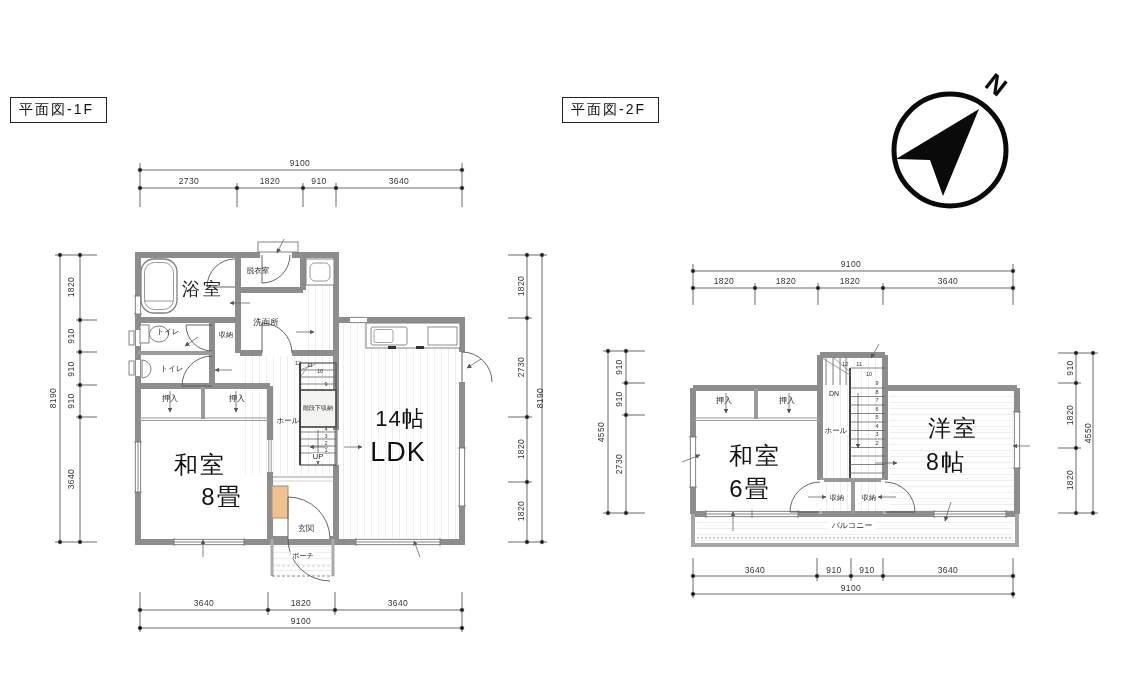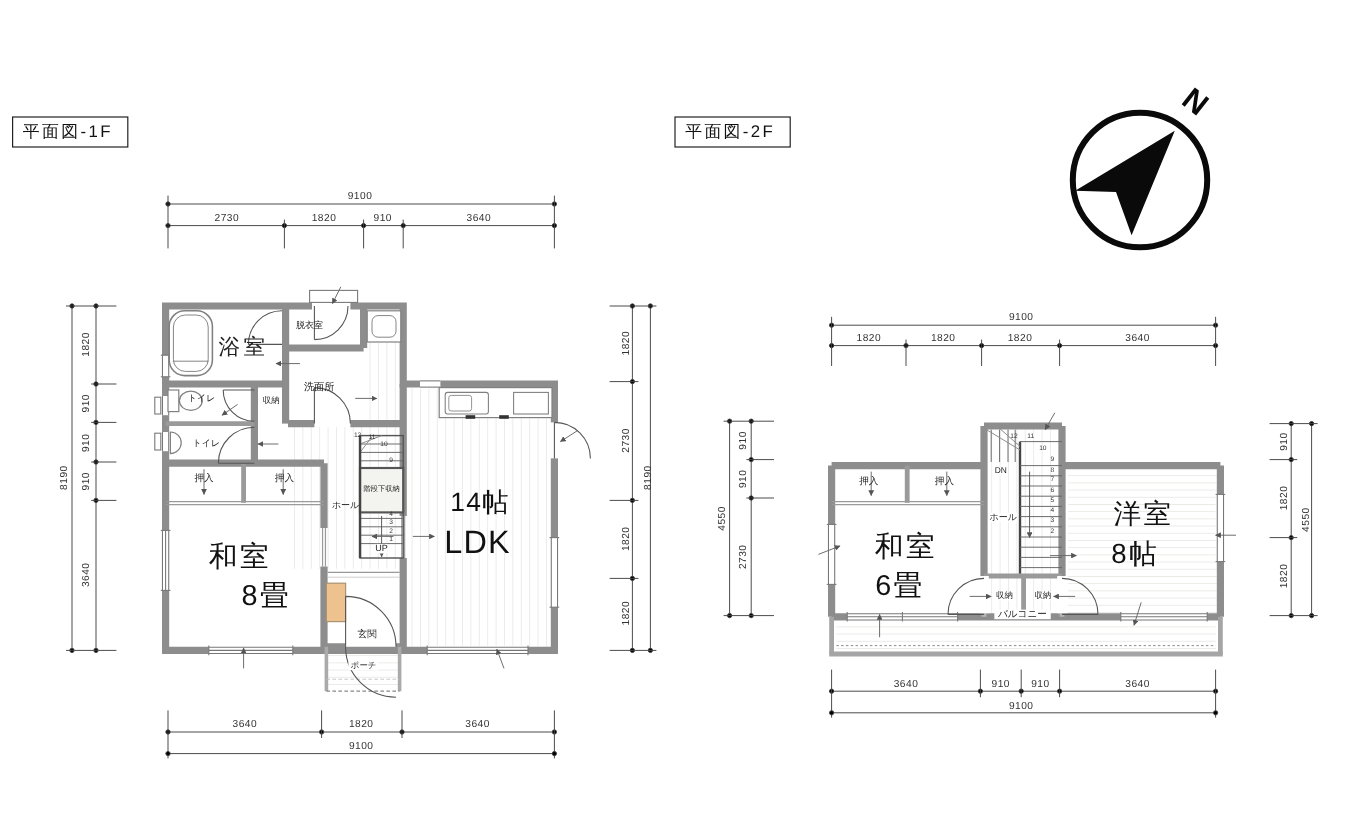--- a/index.html
+++ b/index.html
@@ -480,21 +480,21 @@
   <span class="lbl rm" style="left:724px;top:401px;font-size:8px;">押入</span>
   <span class="lbl rm" style="left:787px;top:401px;font-size:8px;">押入</span>
   <span class="lbl big" style="left:755px;top:456px;font-size:24px;">和室</span>
   <span class="lbl big" style="left:750px;top:489px;font-size:24px;">6畳</span>
   <span class="lbl rm" style="left:836px;top:431px;font-size:7.5px;background:#fff;">ホール</span>
   <span class="lbl rm" style="left:834px;top:393px;font-size:7px;background:#fff;">DN</span>
   <span class="lbl rm" style="left:837px;top:497px;font-size:7px;background:#fff;">収納</span>
   <span class="lbl rm" style="left:869px;top:497px;font-size:7px;background:#fff;">収納</span>
   <span class="lbl big" style="left:953px;top:428px;font-size:23px;">洋室</span>
   <span class="lbl big" style="left:946px;top:462px;font-size:23px;">8帖</span>
-  <span class="lbl rm" style="left:852px;top:512px;font-size:8px;background:#fff;padding:0 3px;">バルコニー</span>
+  <span class="lbl rm" style="left:852px;top:526px;font-size:8px;background:#fff;padding:0 3px;">バルコニー</span>
   <span class="num" style="left:845px;top:364px;">12</span>
   <span class="num" style="left:859px;top:364px;">11</span>
   <span class="num" style="left:869px;top:374px;">10</span>
   <span class="num" style="left:877px;top:383px;">9</span>
   <span class="num" style="left:877px;top:392px;">8</span>
   <span class="num" style="left:877px;top:400px;">7</span>
   <span class="num" style="left:877px;top:409px;">6</span>
   <span class="num" style="left:877px;top:417px;">5</span>
   <span class="num" style="left:877px;top:426px;">4</span>
   <span class="num" style="left:877px;top:434px;">3</span>

